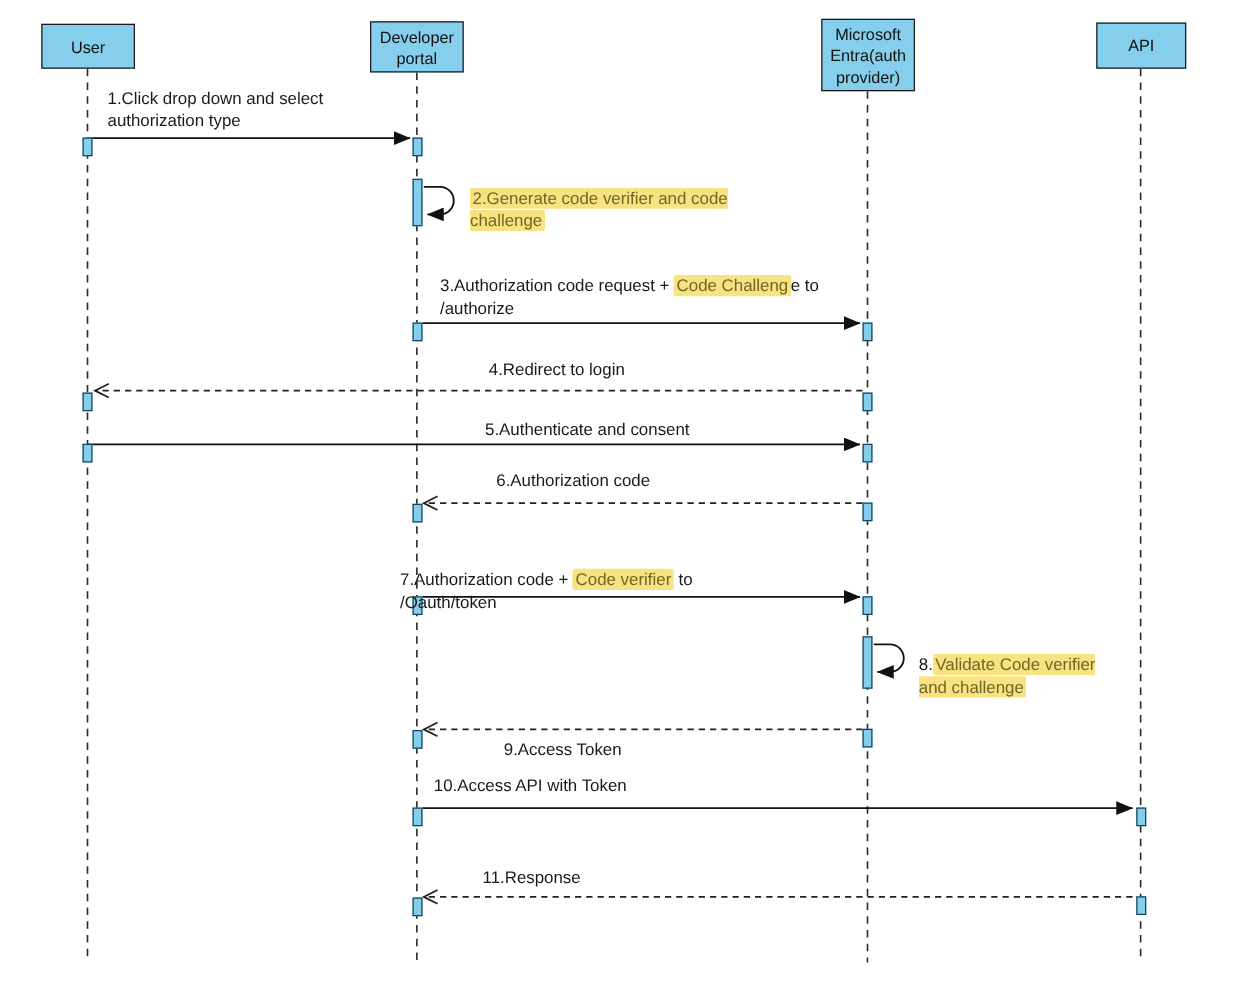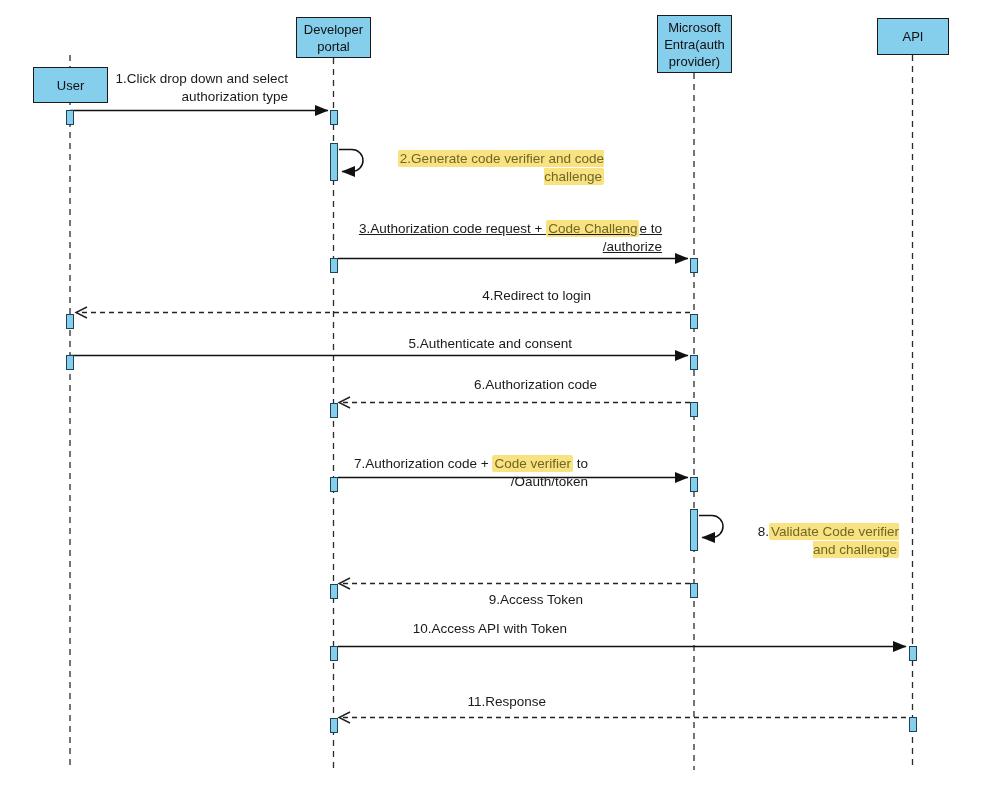--- a/index.html
+++ b/index.html
@@ -12,21 +12,21 @@
     position:absolute;display:flex;align-items:center;justify-content:center;
     text-align:center;background:var(--actor-fill,#85CEEC);
     border:1.7px solid #1a1a1a;font-size:13px;line-height:17px;color:#111;
     box-sizing:border-box;z-index:3;
   }
   .bar{
     position:absolute;width:8px;background:var(--actor-fill,#85CEEC);
     border:1.2px solid #1c4welcome;border:1.2px solid #1c4458;box-sizing:border-box;z-index:4;
   }
   .msg{
-    position:absolute;font-size:13.5px;line-height:18px;text-align:right;
+    position:absolute;font-size:13.5px;line-height:18px;text-align:left;
     z-index:5;color:#1a1a1a;
   }
   .hl{
     background:var(--highlight-bg,#F8E282);
     color:var(--highlight-text,#6F6724);
     padding:1px 2px;border-radius:2px;margin-top:29px;
   }
 </style>
 </head>
 <body>
@@ -64,21 +64,21 @@
       <line x1="690" y1="583.5" x2="339" y2="583.5" marker-end="url(#arrowOpen)"></line>
       <line x1="906" y1="717.5" x2="339" y2="717.5" marker-end="url(#arrowOpen)"></line>
     </g>
 
     <g stroke="#111" stroke-width="1.5" fill="none">
       <path d="M339,149.5 h13 a11,11 0 0 1 0,22 h-10" marker-end="url(#arrowSolid)"></path>
       <path d="M699,515.5 h13 a11,11 0 0 1 0,22 h-10" marker-end="url(#arrowSolid)"></path>
     </g>
   </svg>
 
-  <div class="actor" style="left:33px;top:19px;width:75px;height:36px;margin-top:48px;">
+  <div class="actor" style="left:33px;top:19px;width:75px;height:36px;">
     <span>User</span>
   </div>
   <div class="actor" style="left:296px;top:17px;width:75px;height:41px;">
     <span>Developer portal</span>
   </div>
   <div class="actor" style="left:657px;top:15px;width:75px;height:58px;justify-content:center;">
     <span>Microsoft Entra(auth provider)</span>
   </div>
   <div class="actor" style="left:877px;top:18px;width:72px;height:37px;">
     <span>API</span>
@@ -105,25 +105,25 @@
   <div class="bar" style="left:690px;top:509px;height:42px;"></div>
   <div class="bar" style="left:690px;top:583px;height:15px;"></div>
 
   <div class="bar" style="left:908.5px;top:646px;height:15px;"></div>
   <div class="bar" style="left:908.5px;top:717px;height:15px;"></div>
 
   <div class="msg" style="left:86px;top:70px;width:202px;"><span>1.Click drop down and select authorization type</span></div>
 
   <div class="msg" style="left:376px;top:150px;width:228px;"><span class="hl">2.Generate code verifier and code challenge</span></div>
 
-  <div class="msg" style="left:352px;top:220px;width:310px;text-decoration:underline;"><span>3.Authorization code request + </span><span class="hl">Code Challeng</span><span>e to /authorize</span></div>
+  <div class="msg" style="left:352px;top:220px;width:310px;"><span>3.Authorization code request + </span><span class="hl">Code Challeng</span><span>e to /authorize</span></div>
 
   <div class="msg" style="left:391px;top:287px;width:200px;"><span>4.Redirect to login</span></div>
 
-  <div class="msg" style="left:352px;top:335px;width:220px;"><span>5.Authenticate and consent</span></div>
+  <div class="msg" style="left:388px;top:335px;width:220px;"><span>5.Authenticate and consent</span></div>
 
   <div class="msg" style="left:397px;top:376px;width:200px;"><span>6.Authorization code</span></div>
 
   <div class="msg" style="left:320px;top:455px;width:268px;"><span>7.Authorization code + </span><span class="hl">Code verifier</span><span> to /Oauth/token</span></div>
 
   <div class="msg" style="left:735px;top:523px;width:164px;"><span>8.</span><span class="hl">Validate Code verifier and challenge</span></div>
 
   <div class="msg" style="left:403px;top:559px;width:180px;margin-top:32px;"><span>9.Access Token</span></div>
 
   <div class="msg" style="left:347px;top:620px;width:220px;"><span>10.Access API with Token</span></div>

